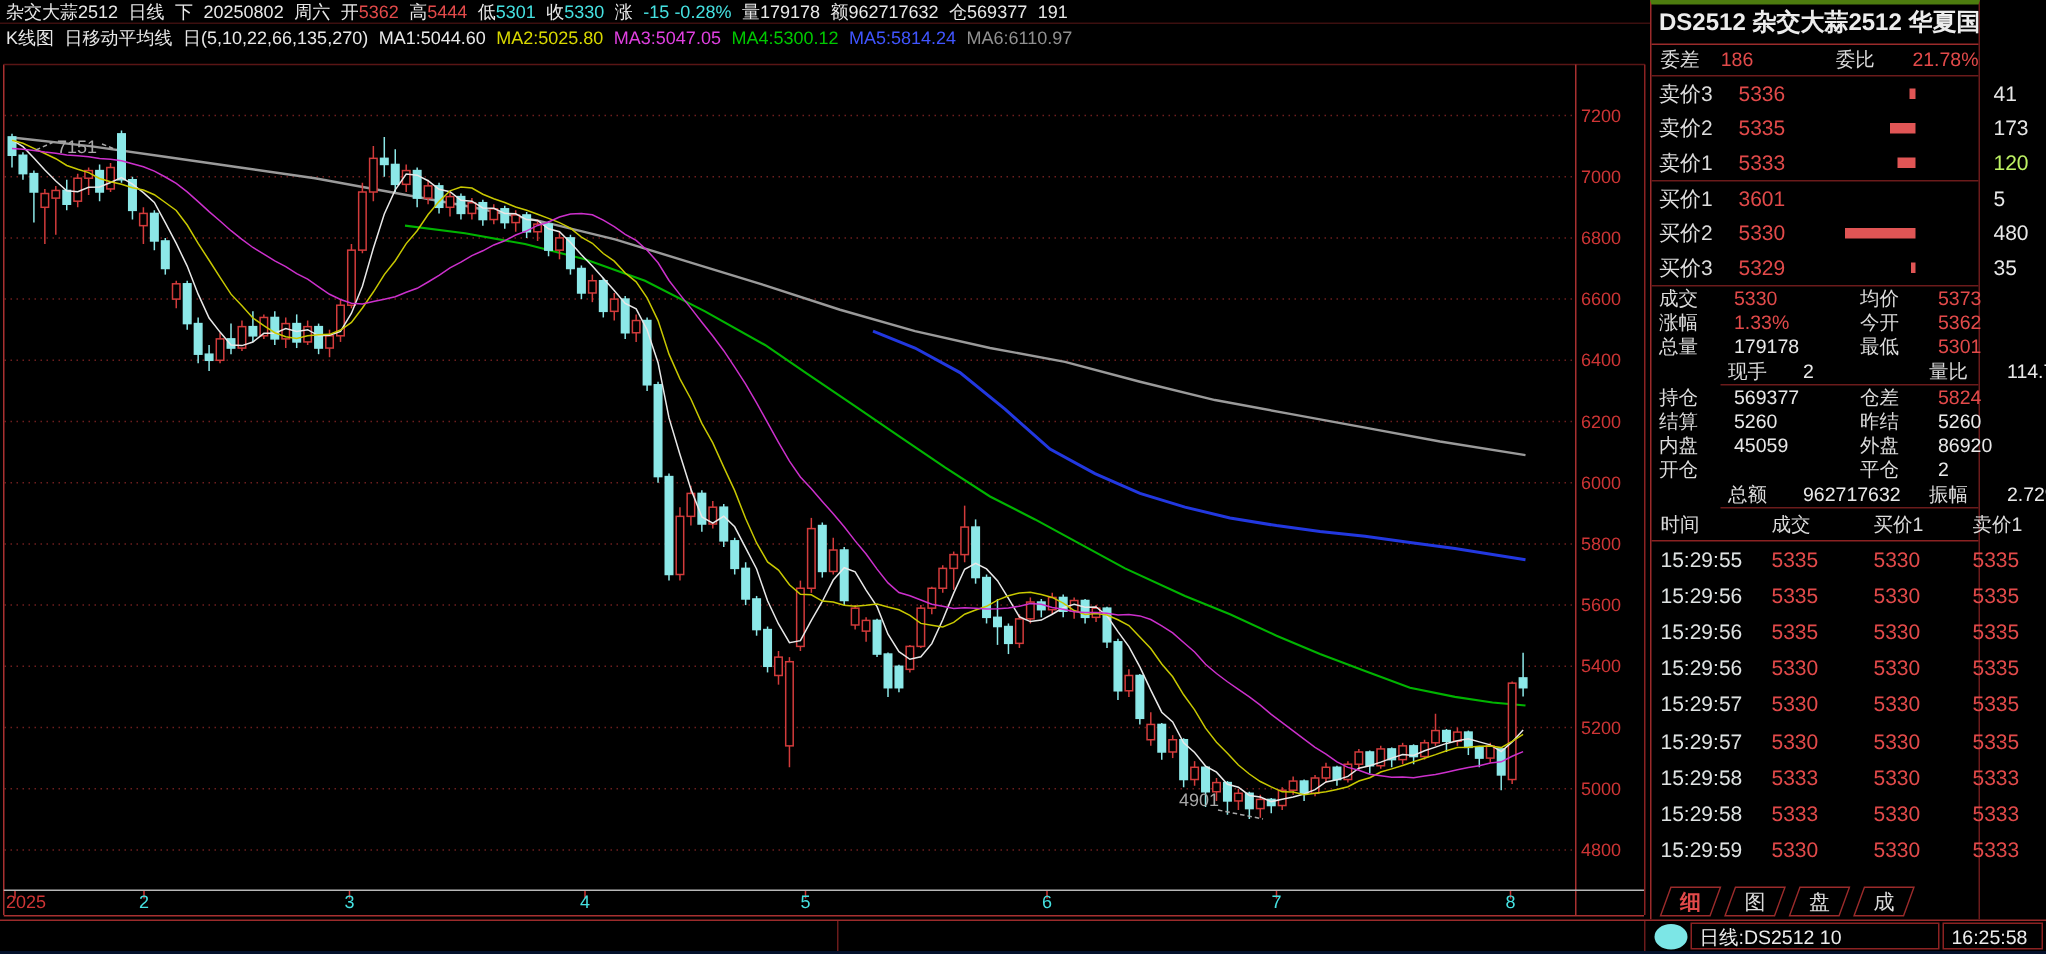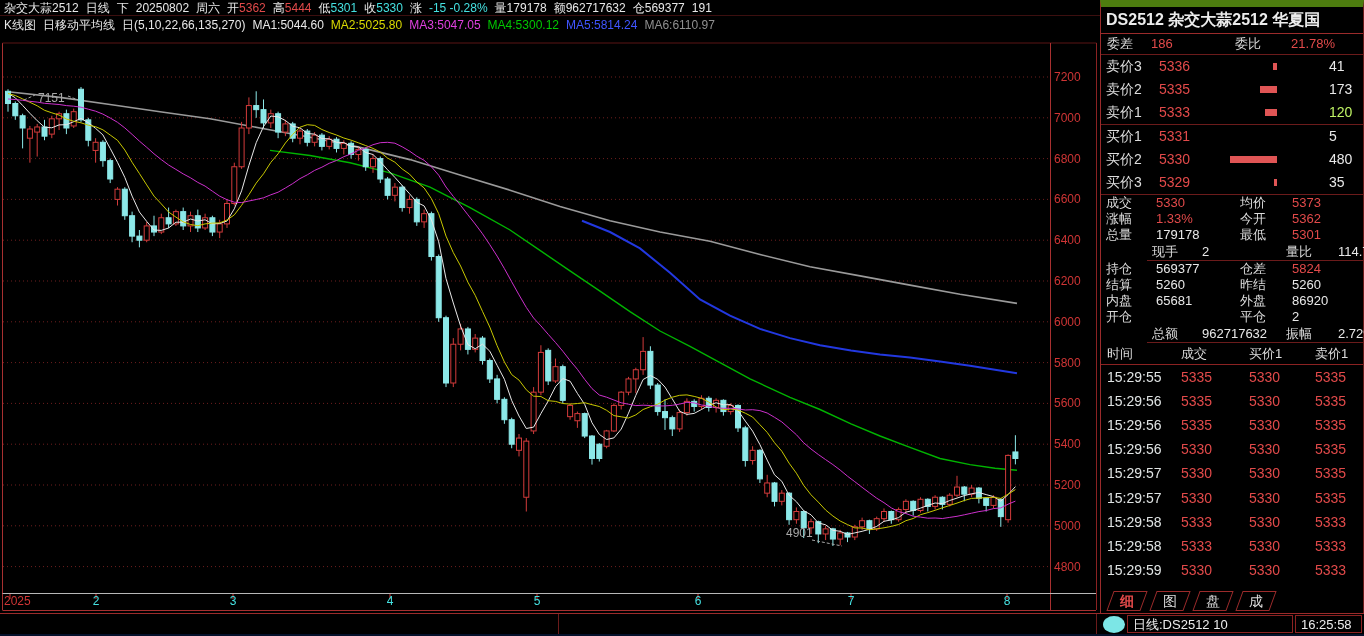--- a/index.html
+++ b/index.html
@@ -3,22 +3,22 @@
 <meta charset="utf-8">
 <style>
   html,body{margin:0;padding:0;background:#000;width:1364px;height:636px;overflow:hidden;
     font-family:"Liberation Sans","DejaVu Sans",sans-serif;}
   #app{position:absolute;left:0;top:0;width:1364px;height:636px;background:#000;}
   #titlebar{position:absolute;left:0;top:0;width:1100px;height:16px;line-height:16px;font-size:12px;
     white-space:nowrap;overflow:hidden;padding-left:4px;box-sizing:border-box;border-bottom:1px solid #3c0f0f;}
   #mabar{position:absolute;left:0;top:17px;width:1100px;height:16px;line-height:16px;font-size:12px;
     white-space:nowrap;overflow:hidden;padding-left:4px;box-sizing:border-box;}
   #chart{position:absolute;left:0;top:33px;width:1100px;height:580px;}
-  #panel{position:absolute;left:1100px;top:0;width:264px;height:613px;background:#000;box-sizing:border-box;
-    border-left:1px solid #9b2b2b;border-right:1px solid #6b1b1b;border-top:7px solid #4d7c0f;}
+  #panel{position:absolute;left:1100px;top:0;width:220px;height:613px;background:#000;box-sizing:border-box;
+    border-left:1px solid #9b2b2b;border-right:1px solid #6b1b1b;border-top:3px solid #4d7c0f;}
   .pheader{height:26px;line-height:26px;font-size:16px;font-weight:bold;color:#ececec;padding-left:5px;
     border-bottom:1px solid #9b2b2b;white-space:nowrap;overflow:hidden;}
   .wrow{height:20px;line-height:20px;font-size:13px;display:flex;border-bottom:1px solid #6b1b1b;}
   .wrow .l1{width:44px;padding-left:6px;}.wrow .v1{width:84px;}.wrow .l2{width:56px;}
   .obrow{height:23px;line-height:23px;font-size:14px;position:relative;}
   .obrow .lbl{position:absolute;left:5px;}.obrow .prc{position:absolute;left:58px;}
   .obrow .bar{position:absolute;top:8px;height:7px;}
   .obrow .vol{position:absolute;left:180px;margin-left:48px;}
   .obsep{border-bottom:1px solid #6b1b1b;}
   .srow{height:16.2px;line-height:16.2px;font-size:13px;display:flex;white-space:nowrap;}
@@ -703,21 +703,21 @@
           <span class="vol" style="color:#e8e8e8">173</span>
         </div>
         <div class="obrow obsep">
           <span class="lbl dim">卖价1</span>
           <span class="prc" style="color:#e24a4a">5333</span>
           <span class="bar" style="background:#e05555;width:12px;left:164px"></span>
           <span class="vol" style="color:#bef264">120</span>
         </div>
         <div class="obrow">
           <span class="lbl dim">买价1</span>
-          <span class="prc" style="color:#e24a4a">5331</span>
+          <span class="prc" style="color:#e24a4a">3601</span>
           <span class="vol" style="color:#e8e8e8">5</span>
         </div>
         <div class="obrow">
           <span class="lbl dim">买价2</span>
           <span class="prc" style="color:#e24a4a">5330</span>
           <span class="bar" style="background:#e05555;width:47px;left:129px"></span>
           <span class="vol" style="color:#e8e8e8">480</span>
         </div>
         <div class="obrow obsep">
           <span class="lbl dim">买价3</span>
@@ -758,21 +758,21 @@
           <span class="v2" style="color: rgb(226, 74, 74);">5824</span>
         </div>
         <div class="srow">
           <span class="l1 dim">结算</span>
           <span class="v1" style="color: rgb(232, 232, 232);">5260</span>
           <span class="l2 dim">昨结</span>
           <span class="v2" style="color: rgb(232, 232, 232);">5260</span>
         </div>
         <div class="srow">
           <span class="l1 dim">内盘</span>
-          <span class="v1" style="color: rgb(232, 232, 232);">65681</span>
+          <span class="v1" style="color: rgb(232, 232, 232);">45059</span>
           <span class="l2 dim">外盘</span>
           <span class="v2" style="color: rgb(232, 232, 232);">86920</span>
         </div>
         <div class="srow">
           <span class="l1 dim">开仓</span>
           <span class="v1" style="color: rgb(232, 232, 232);"></span>
           <span class="l2 dim">平仓</span>
           <span class="v2" style="color: rgb(232, 232, 232);">2</span>
         </div>
         <div class="srow ssep">

